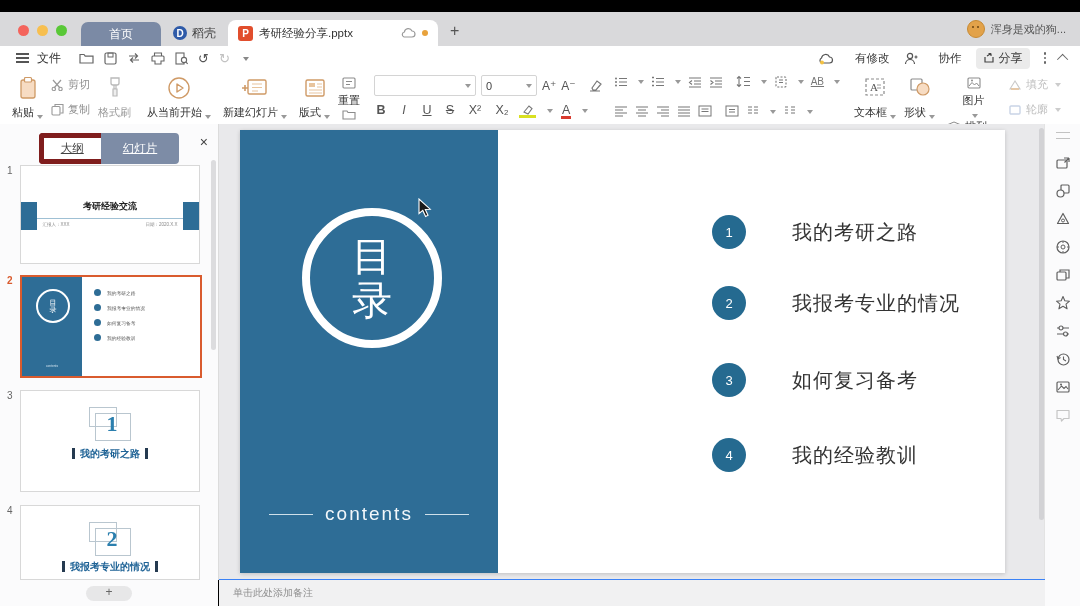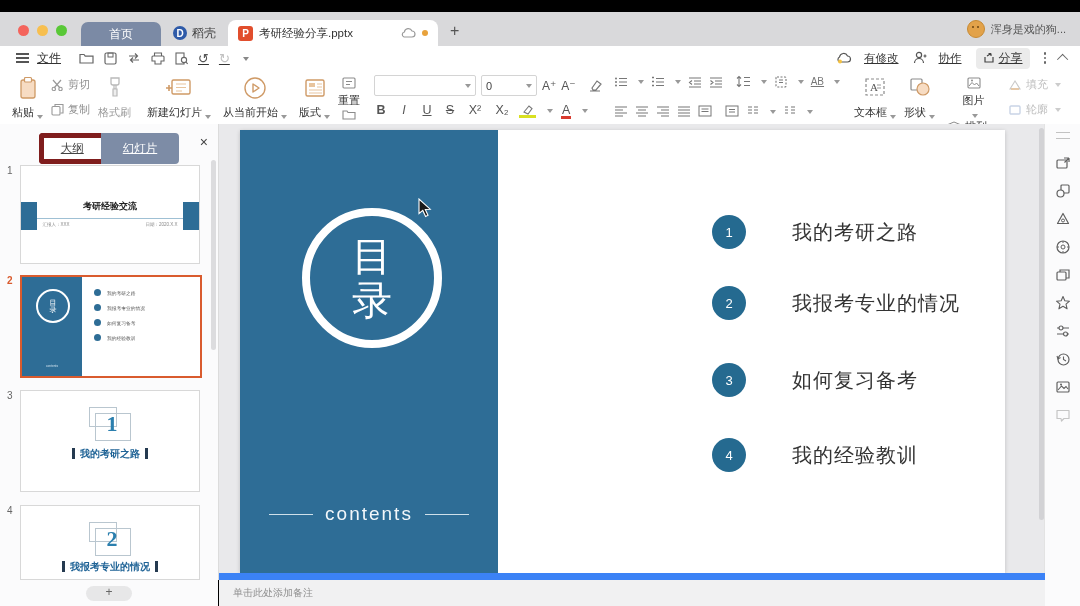--- a/index.html
+++ b/index.html
@@ -13,27 +13,27 @@
   .tab-docer{height:24px;padding:0 12px;display:flex;align-items:center;gap:5px;color:#3c3c3c;font-size:12px;}
   .docer-d{width:14px;height:14px;border-radius:50%;background:#2e5aa8;color:#fff;font-size:10px;font-weight:bold;display:flex;align-items:center;justify-content:center;}
   .tab-doc{height:26px;width:190px;background:#fff;border-radius:8px 8px 0 0;display:flex;align-items:center;gap:6px;padding:0 10px;font-size:11.5px;color:#333;}
   .picon{width:15px;height:15px;border-radius:3px;background:#e14e2d;color:#fff;font-weight:bold;font-size:10px;display:flex;align-items:center;justify-content:center;}
   .dot-unsaved{width:6px;height:6px;border-radius:50%;background:#e8a23c;}
   .tab-new{font-size:16px;color:#555;margin:0 0 6px 12px;}
   .user-chip{margin-left:auto;display:flex;align-items:center;gap:6px;margin-right:14px;margin-bottom:8px;font-size:11px;color:#555;}
   .avatar{width:16px;height:16px;border-radius:50%;background:#e2a24a;border:1px solid #c78a33;position:relative;}
   .avatar:after{content:"";position:absolute;left:4px;top:5px;width:2px;height:2px;background:#6b4512;border-radius:50%;box-shadow:5px 0 0 #6b4512;}
   
-  .menubar{position:absolute;top:46px;left:0;right:0;height:24px;background:#fff;display:flex;align-items:center;font-size:12px;color:#333;text-decoration:underline;}
+  .menubar{position:absolute;top:46px;left:0;right:0;height:24px;background:#fff;display:flex;align-items:center;font-size:12px;color:#333;}
   .hamb{width:13px;height:2px;background:#555;box-shadow:0 4px 0 #555,0 -4px 0 #555;margin:0 8px 0 16px;}
   .qat{display:flex;align-items:center;gap:10px;margin-left:18px;color:#555;}
   .menu-tabs{display:flex;align-items:center;gap:26px;margin-left:28px;}
   .pill-active{background:#e25231;color:#fff;border-radius:11px;padding:3px 13px;font-size:12px;}
   .menu-right{margin-left:auto;display:flex;align-items:center;gap:14px;margin-right:12px;color:#3c3c3c;}
-  .mr-item{display:flex;gap:12px;font-size:11.5px;}
+  .mr-item{display:flex;align-items:center;gap:21px;font-size:11.5px;}
   .share-pill{background:#ebebeb;border-radius:4px;padding:2px 7px;display:flex;align-items:center;gap:4px;}
   .vdots{display:flex;flex-direction:column;gap:2px;}
   .vdots i{width:2.5px;height:2.5px;border-radius:50%;background:#666;}
   .chev-up{width:7px;height:7px;border-left:1.5px solid #666;border-top:1.5px solid #666;transform:rotate(45deg) translateY(2px);}
   
   .ribbon{position:absolute;top:70px;left:0;right:0;height:54px;background:#fff;border-bottom:1px solid #e2e2e2;display:flex;align-items:stretch;padding:0 6px;}
   .grp{display:flex;align-items:center;gap:8px;padding:4px 6px;}
   .gdiv{width:1px;background:#e9e9e9;margin:6px 2px;}
   .bigbtn{display:flex;flex-direction:column;align-items:center;justify-content:space-between;height:44px;padding-top:2px;}
   .blabel{font-size:11px;color:#333;display:flex;align-items:flex-end;white-space:nowrap;}
@@ -95,21 +95,21 @@
   .toc-item{position:absolute;left:472px;display:flex;align-items:center;gap:46px;}
   .toc-num{width:34px;height:34px;border-radius:50%;background:#256a90;color:#fff;font-size:13px;display:flex;align-items:center;justify-content:center;}
   .toc-text{font-size:20px;color:#333;white-space:nowrap;letter-spacing:1px;}
   .cursor{position:absolute;left:199px;top:74px;}
   .canvas-scroll{position:absolute;right:1px;top:4px;width:5px;height:392px;background:#d2d2d5;border-radius:3px;}
   
   .rstrip{position:absolute;right:0;top:124px;width:35px;bottom:0;background:#fbfbfc;border-left:1px solid #e3e3e3;display:flex;flex-direction:column;align-items:center;}
   .rs-handle{width:14px;height:5px;border-top:1.5px solid #c2c2c2;border-bottom:1.5px solid #c2c2c2;margin:8px 0 10px;}
   .rs-ic{margin:6px 0;}
   
-  .notesbar{position:absolute;left:219px;right:35px;bottom:0;height:26px;background:#f1f1f2;border-top:7px solid #3b82f6;display:flex;align-items:center;}
+  .notesbar{position:absolute;left:219px;right:35px;bottom:0;height:26px;background:#f1f1f2;border-top:1px solid #3b82f6;display:flex;align-items:center;}
   .notes-text{font-size:10px;color:#8f8f8f;margin-left:14px;}
 </style>
 </head>
 <body>
 
 <div class="screen">
 
   <div class="titlebar">
     <div class="lights">
       <div class="light" style="background:#f4645c"></div>
@@ -242,40 +242,40 @@
             <path d="M8,9 v4 h2 v-4" fill="none" stroke="#b9b9b9" stroke-width="1.2"></path>
             <path d="M7,13 h4 v7 h-4 Z" fill="#eee" stroke="#b9b9b9" stroke-width="1.2"></path>
           </svg>
         <span class="blabel mut">格式刷</span>
       </div>
     </div>
     <div class="gdiv"></div>
 
     <div class="grp">
       <div class="bigbtn">
+        <svg class="ic" width="24" height="24" viewBox="0 0 24 24">
+            <circle cx="12" cy="12" r="10" fill="none" stroke="#cf9a66" stroke-width="1.4"></circle>
+            <path d="M10,8 L16,12 L10,16 Z" fill="none" stroke="#cf9a66" stroke-width="1.4" stroke-linejoin="round"></path>
+          </svg>
+        <span class="blabel">
+            <span>从当前开始</span>
+            <span class="cdn"></span>
+          </span>
+      </div>
+    </div>
+
+    <div class="grp">
+      <div class="bigbtn">
         <svg class="ic" width="26" height="24" viewBox="0 0 26 24">
             <rect x="6" y="4" width="18" height="14" rx="1.5" fill="none" stroke="#cf9a66" stroke-width="1.4"></rect>
             <path d="M10,8 h10 M10,11.5 h10 M10,15 h6" stroke="#e8c49d" stroke-width="1.2"></path>
             <path d="M3,9 v6 M0,12 h6" stroke="#cf9a66" stroke-width="1.6"></path>
           </svg>
         <span class="blabel">
             <span>新建幻灯片</span>
-            <span class="cdn"></span>
-          </span>
-      </div>
-    </div>
-
-    <div class="grp">
-      <div class="bigbtn">
-        <svg class="ic" width="24" height="24" viewBox="0 0 24 24">
-            <circle cx="12" cy="12" r="10" fill="none" stroke="#cf9a66" stroke-width="1.4"></circle>
-            <path d="M10,8 L16,12 L10,16 Z" fill="none" stroke="#cf9a66" stroke-width="1.4" stroke-linejoin="round"></path>
-          </svg>
-        <span class="blabel">
-            <span>从当前开始</span>
             <span class="cdn"></span>
           </span>
       </div>
     </div>
 
     <div class="grp">
       <div class="bigbtn">
         <svg class="ic" width="24" height="24" viewBox="0 0 24 24">
             <rect x="3" y="4" width="18" height="16" rx="1.5" fill="none" stroke="#cf9a66" stroke-width="1.4"></rect>
             <rect x="6" y="7" width="6" height="4" fill="#e8c49d"></rect>

